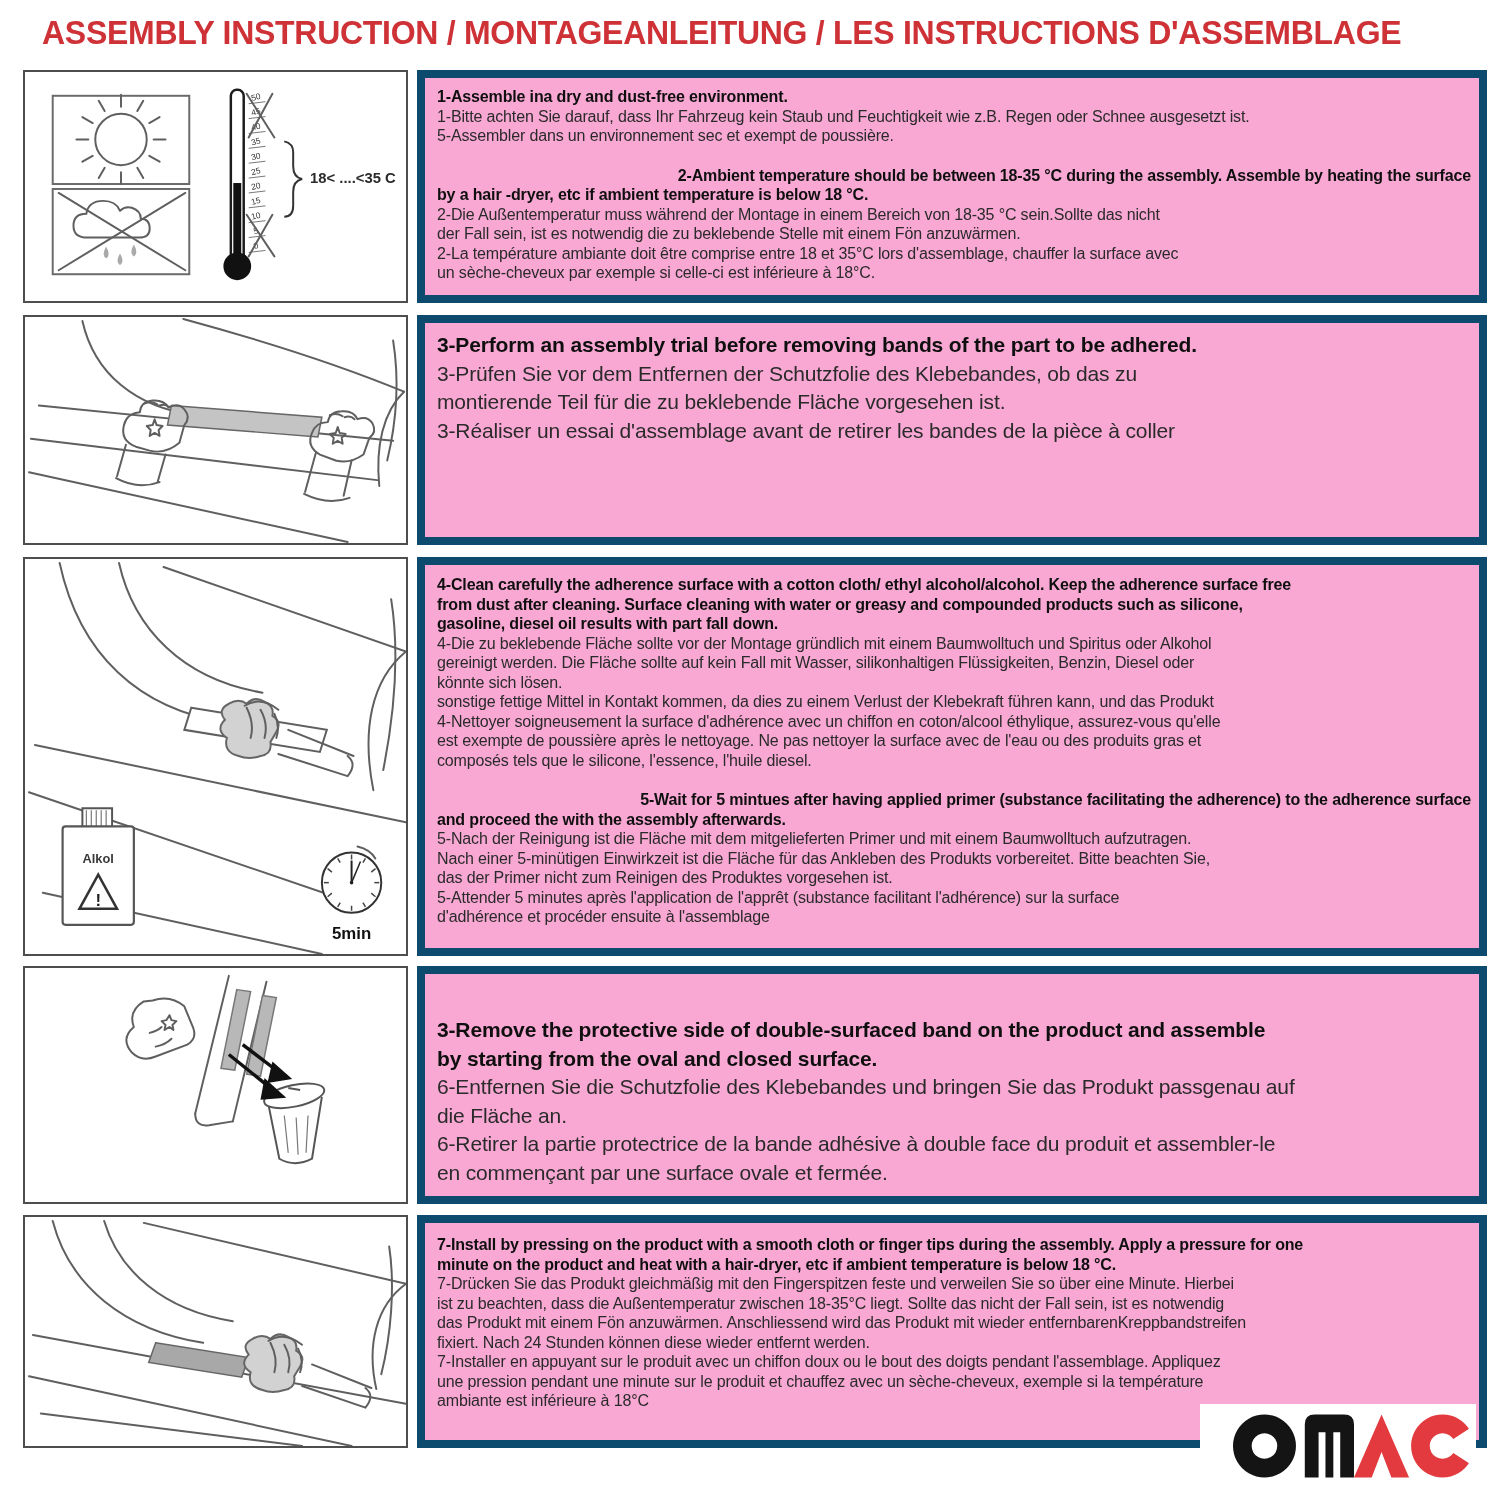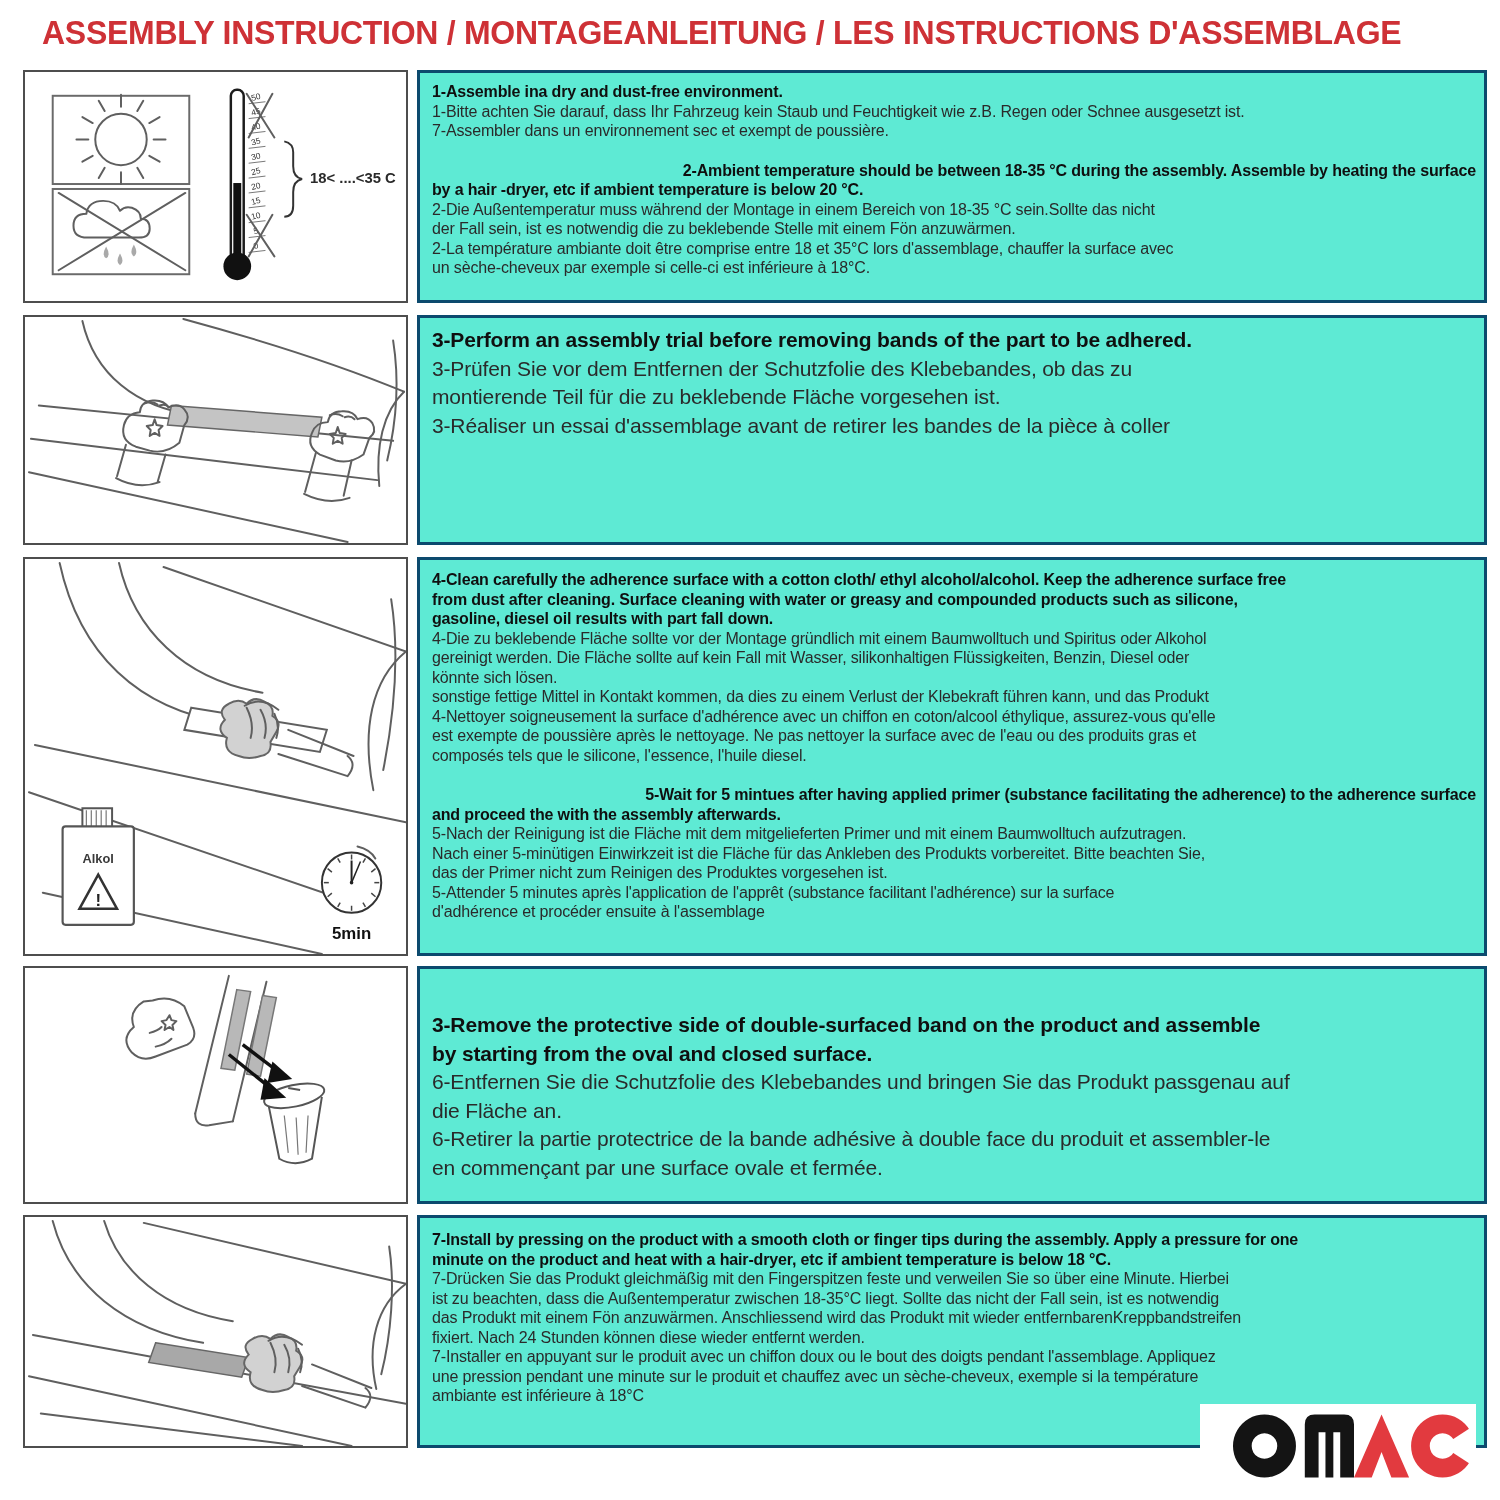--- a/index.html
+++ b/index.html
@@ -10,21 +10,21 @@
        transform:scaleX(0.97);transform-origin:left center;}
   .row{position:absolute;left:23px;width:1464px;display:flex;align-items:stretch;}
   #row1{top:70px;height:233px}
   #row2{top:315px;height:230px}
   #row3{top:557px;height:399px}
   #row4{top:966px;height:238px}
   #row5{top:1215px;height:233px}
   .fig{width:385px;min-width:385px;border:2px solid #4e4e4e;background:#fff;
        box-sizing:border-box;margin-right:9px;overflow:hidden;}
   .fig svg{width:100%;height:100%;display:block;}
-  .tb{flex:1;border:3px solid #0c4a6e;box-sizing:border-box;background:#5eead4;
+  .tb{flex:1;border:8px solid #0c4a6e;box-sizing:border-box;background:#f9a8d4;
       padding:8px 8px 0 12px;overflow:hidden;}
   #row1 .tb{padding-top:9px}
   #row2 .tb{}
   #row3 .tb{padding-top:10px}
   #row4 .tb{padding-top:42px}
   #row5 .tb{padding-top:12px}
   .ln{font-size:16px;line-height:19.5px;color:#2a2a2a;letter-spacing:-0.15px;white-space:nowrap;}
   .ln.b{font-weight:bold;color:#0f0f0f;}
   .lg .ln{font-size:21px;line-height:28.5px;}
   .gap{margin-top:20px;text-align:right;}
@@ -104,23 +104,23 @@
             <line x1="250" y1="144" x2="226" y2="186"></line>
         </g>
         <path d="M262,70 q9,2 9,11 v14 q0,11 9,13 q-9,2 -9,13 v14 q0,11 -9,11" fill="none" stroke="#333" stroke-width="2"></path>
         <text x="288" y="112" font-size="15" font-weight="600" fill="#2a2a2a" font-family="Liberation Sans, sans-serif">18&lt; ....&lt;35 C</text>
       </g>
     </svg>
   </div>
   <div class="tb">
     <div class="ln b">1-Assemble ina dry and dust-free environment.</div>
     <div class="ln">1-Bitte achten Sie darauf, dass Ihr Fahrzeug kein Staub und Feuchtigkeit wie z.B. Regen oder Schnee ausgesetzt ist.</div>
-    <div class="ln">7-Assembler dans un environnement sec et exempt de poussière.</div>
+    <div class="ln">5-Assembler dans un environnement sec et exempt de poussière.</div>
     <div class="ln b gap">2-Ambient temperature should be between 18-35 °C  during the assembly. Assemble by heating the surface</div>
-    <div class="ln b">by a hair -dryer, etc if ambient temperature is below 20 °C.</div>
+    <div class="ln b">by a hair -dryer, etc if ambient temperature is below 18 °C.</div>
     <div class="ln">2-Die Außentemperatur muss während der Montage in einem Bereich von 18-35 °C  sein.Sollte das nicht</div>
     <div class="ln">der Fall sein, ist es notwendig die zu beklebende Stelle mit einem Fön anzuwärmen.</div>
     <div class="ln">2-La température ambiante doit être comprise entre 18 et 35°C lors d'assemblage, chauffer la surface avec</div>
     <div class="ln">un sèche-cheveux par exemple si celle-ci est inférieure à 18°C.</div>
   </div>
 </div>
 
 <div class="row" id="row2">
   <div class="fig">
     <svg viewBox="0 0 385 230" preserveAspectRatio="none">

